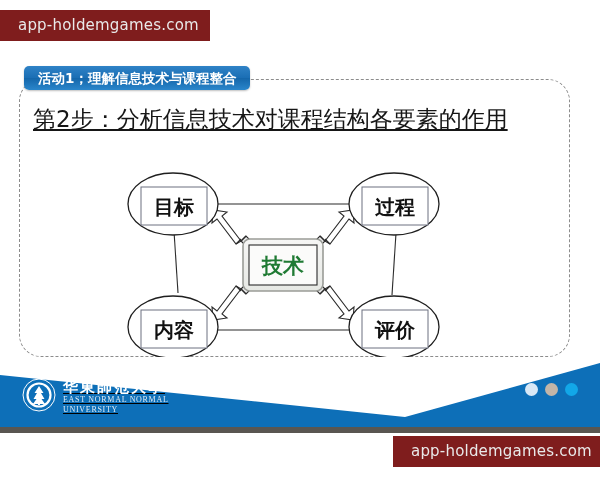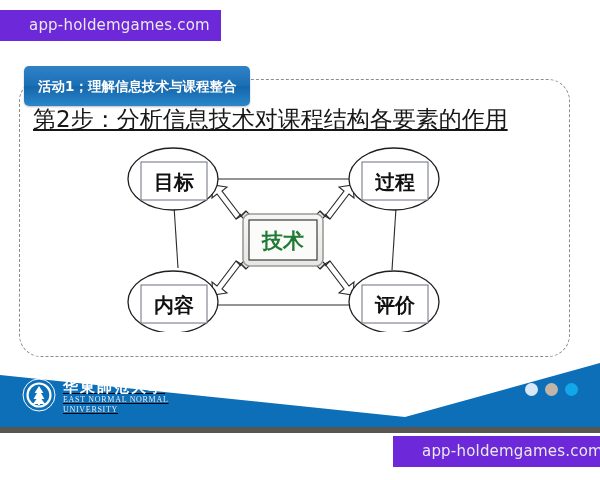--- a/index.html
+++ b/index.html
@@ -11,36 +11,36 @@
     position:relative;
   }
   #slide{
     position:absolute;left:0;top:0;width:600px;height:480px;
     background:#ffffff;overflow:hidden;
   }
 
   
   .watermark{
     position:absolute;
-    background:#6d28d9;
+    background:#7f1d1d;
     color:#e9e9e9;
     font-size:15px;
     letter-spacing:.2px;
-    padding:6px 11px 7px 29px;
+    padding:6px 11px 7px 18px;
     white-space:nowrap;
     font-family:"DejaVu Sans",sans-serif;
   }
   #wm-top{left:0px;top:10px;}
   #wm-bottom{left:393px;top:436px;}
 
   
   #activity-tag{
     position:absolute;left:24px;top:66px;
     height:24px;line-height:24px;
-    padding:8px 14px;
+    padding:0 14px;
     border-radius:5px;
     background:linear-gradient(to bottom,#2f82c6 0%,#1b6fb5 48%,#1567ab 52%,#2a86cb 100%);
     color:#ffffff;
     font-size:13.5px;font-weight:bold;
     white-space:nowrap;
     box-shadow:0 1px 2px rgba(0,0,0,.25);
     z-index:6;
     font-family:"DejaVu Sans",sans-serif;
   }
 
@@ -57,21 +57,21 @@
   #slide-heading{
     position:absolute;left:33px;top:104px;
     font-size:23px;color:#161616;
     white-space:nowrap;
     font-family:"DejaVu Sans",sans-serif;
     text-decoration:underline;
   }
 
   
   #diagram{
-    position:absolute;left:100px;top:142px;
+    position:absolute;left:100px;top:167px;
     width:360px;height:190px;text-align:center;
   }
   #diagram svg{display:block;}
   .node-label{
     font-family:"DejaVu Sans",sans-serif;
     font-size:20px;font-weight:bold;
     fill:#111111;
     text-anchor:middle;dominant-baseline:central;
   }
   .center-label{

